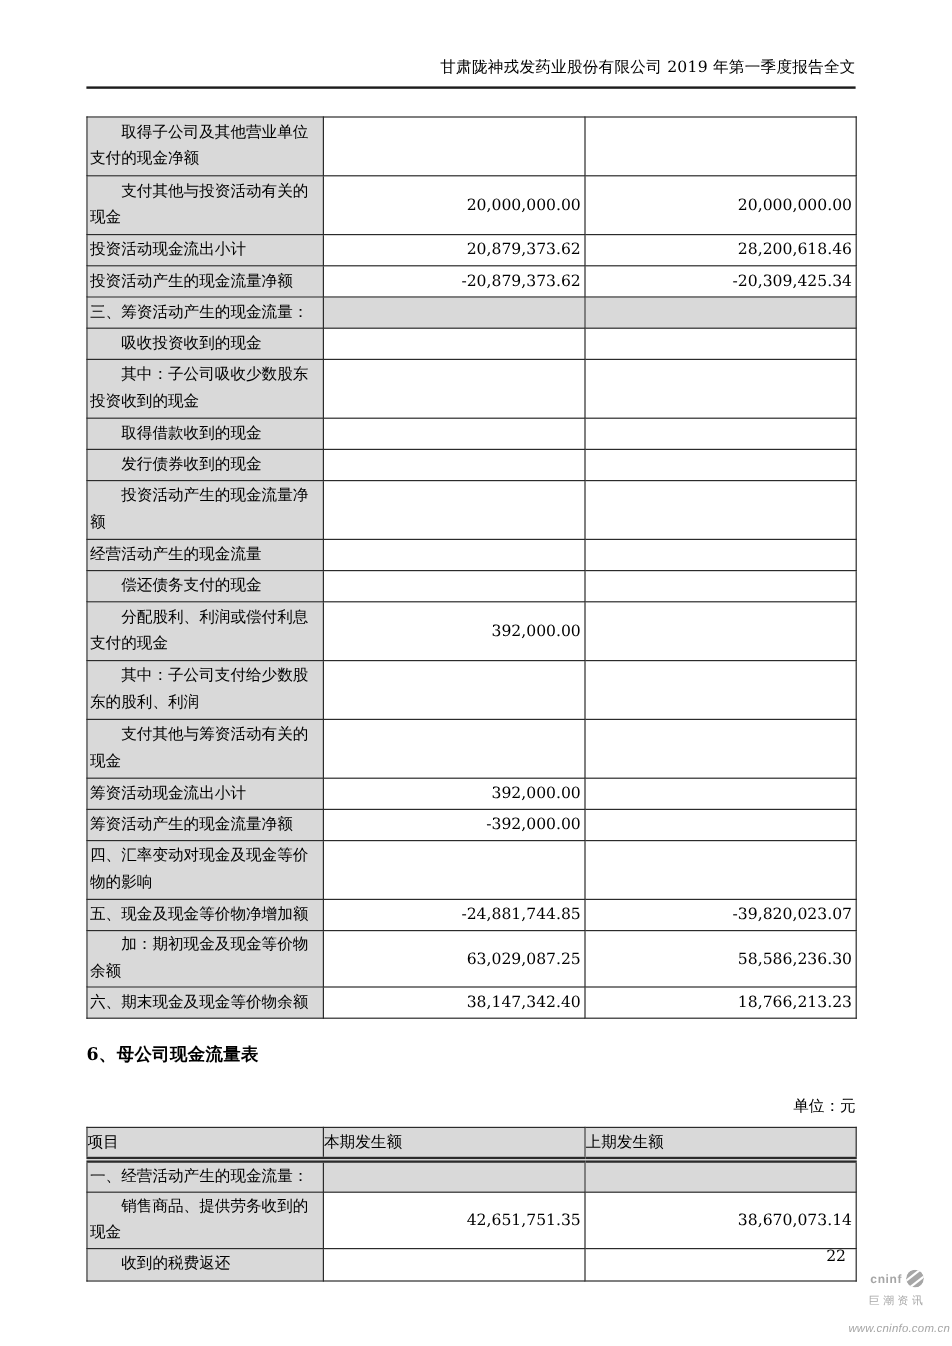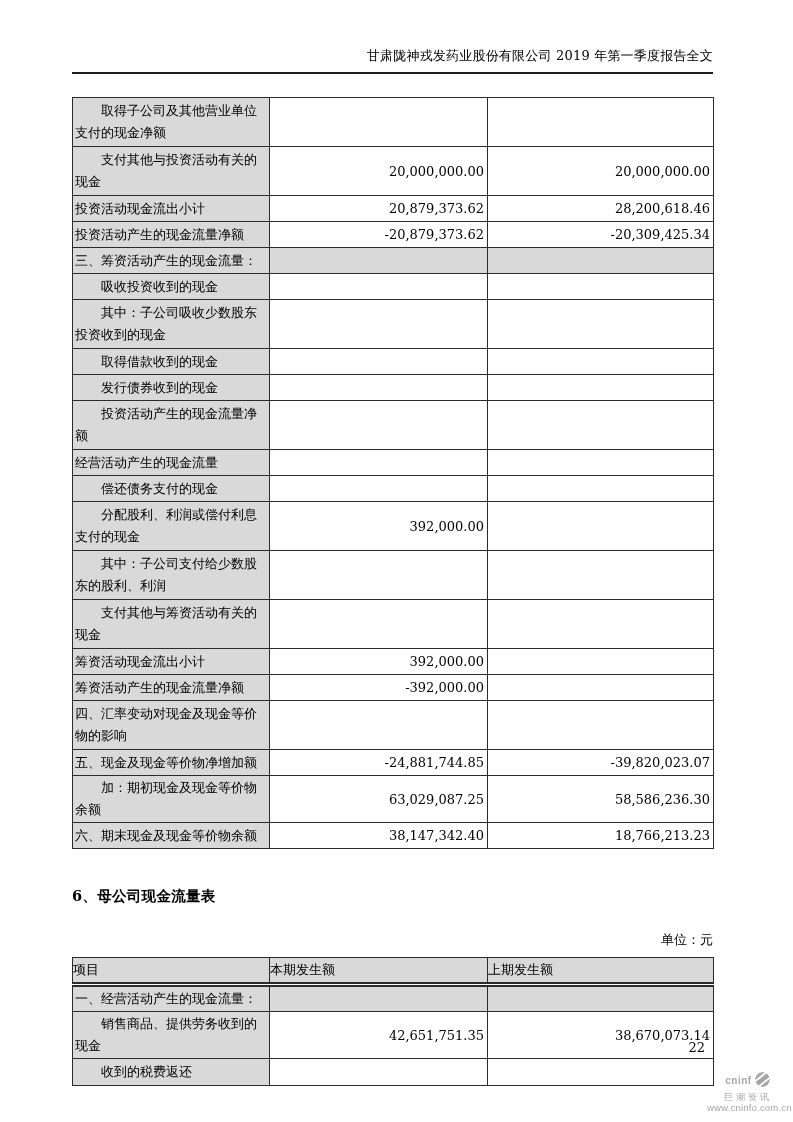--- a/index.html
+++ b/index.html
@@ -80,21 +80,21 @@
 
   .fin-table tr.highlight td.num-cell { background: #d9d9d9; }
 
   .fin-table thead th {
     background: #d9d9d9;
     text-align: left;
     border-bottom: 5px double #2b2b2b;
   }
 
   .section-title {
-    margin-top: 38px;
+    margin-top: 20px;
     font-size: 14.5px;
     font-weight: bold;
     letter-spacing: 0.3px;
   }
 
   .unit-label {
     margin-top: 25px;
     margin-bottom: 0;
     text-align: right;
     font-size: 13px;
@@ -129,21 +129,22 @@
     letter-spacing: 0.5px;
   }
   .cninfo-logo .cn {
     font-size: 9px;
     letter-spacing: 3px;
     margin-top: 1px;
   }
   .cninfo-logo .url {
     font-size: 9.5px;
     letter-spacing: 0.2px;
-    margin-top: 1px;
+    margin-top: 14px;
+    font-style: italic;
   }
   .swirl { display: inline-block; }
 </style>
 </head>
 <body>
 
 <div class="page">
   <div class="content">
 
     <div class="doc-header">甘肃陇神戎发药业股份有限公司 2019 年第一季度报告全文</div>

